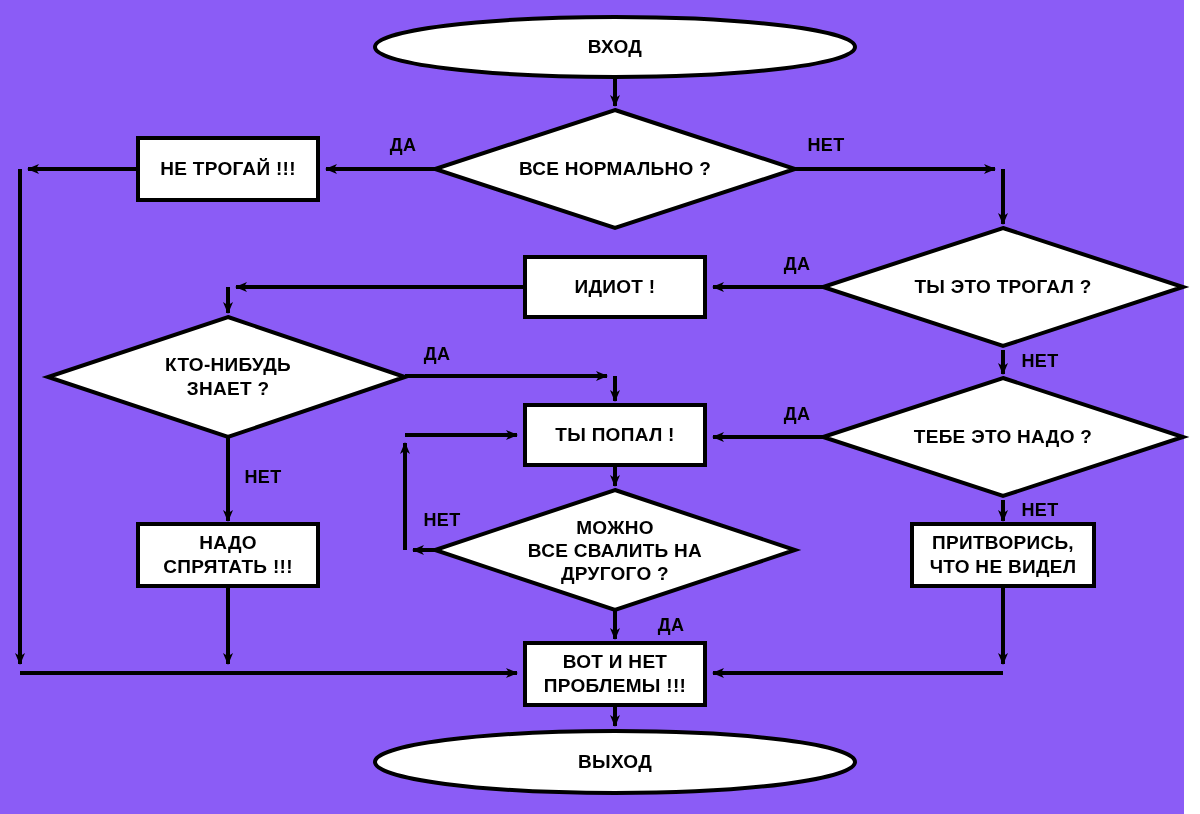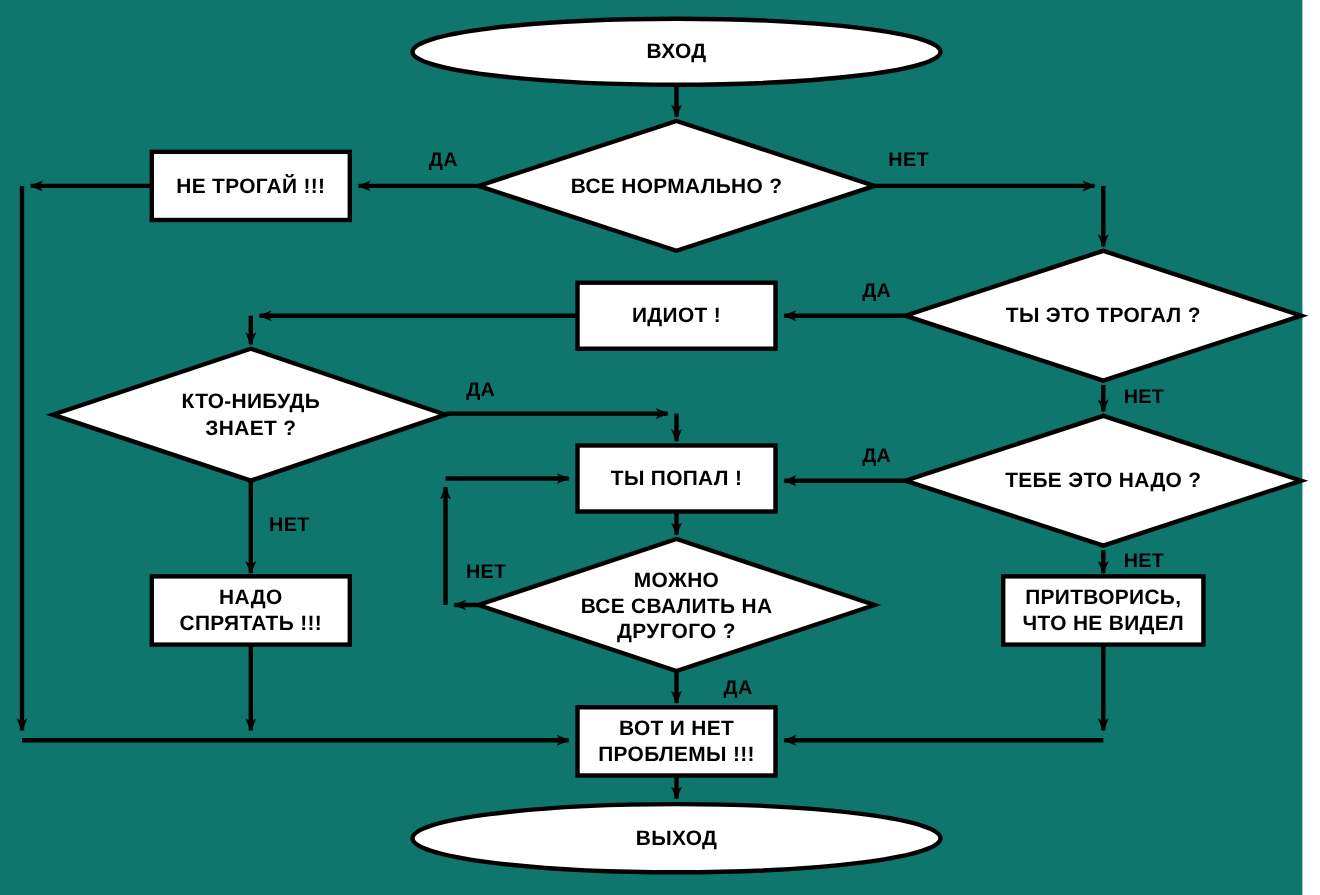--- a/index.html
+++ b/index.html
@@ -4,21 +4,21 @@
 <style>
   html, body {
     margin: 0;
     padding: 0;
     background: #ffffff;
   }
   #chart-root {
     position: relative;
     width: 1184px;
     height: 814px;
-    background: #0f766e;
+    background: #8b5cf6;
     font-family: "Liberation Sans", sans-serif;
   }
   svg#flowchart {
     display: block;
     width: 1200px;
     height: 814px;
   }
   .shape {
     fill: #ffffff;
     stroke: #000000;

